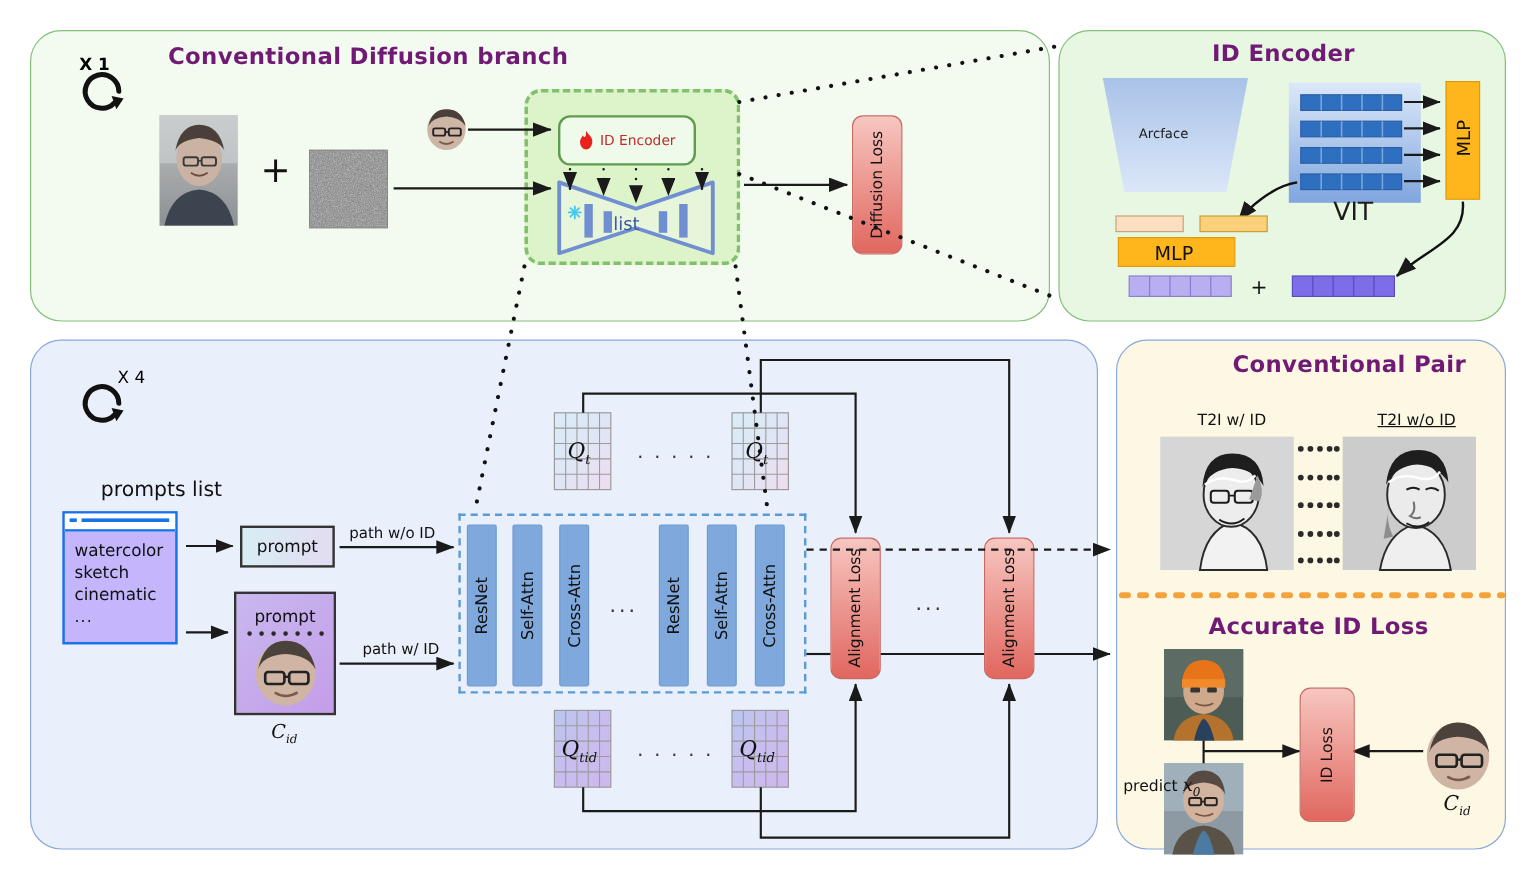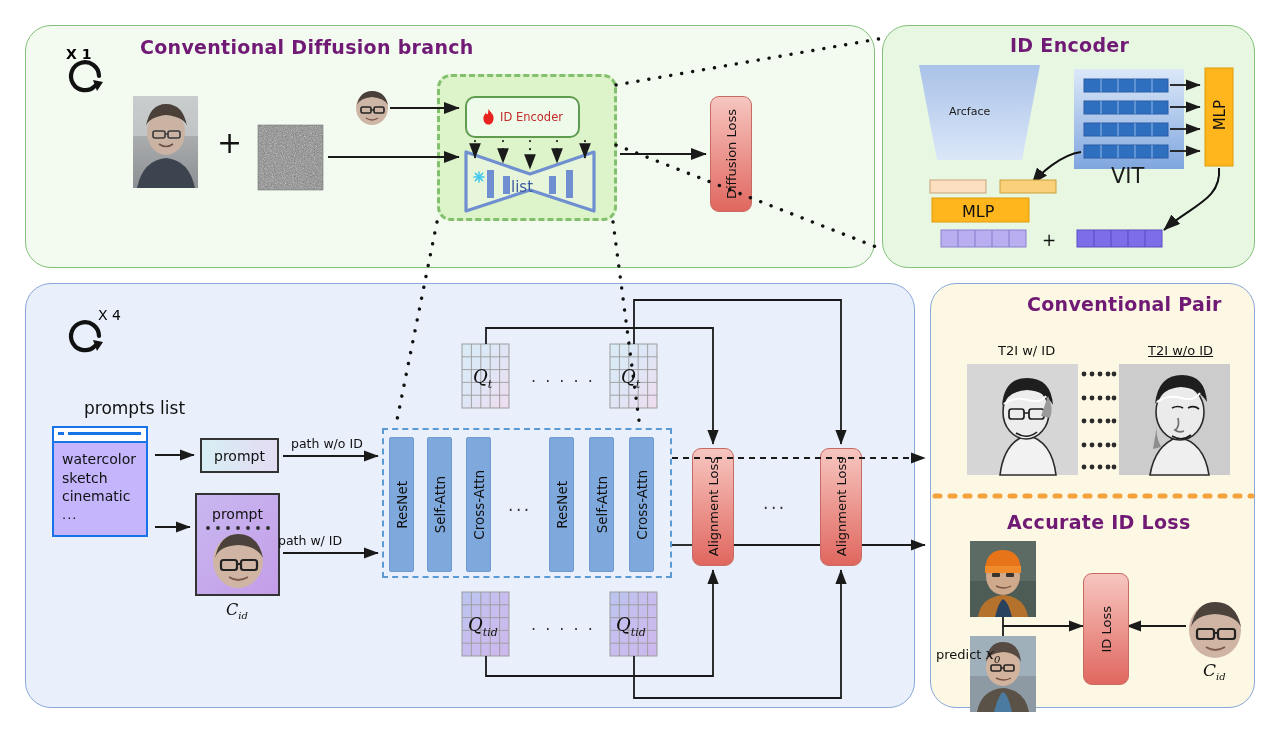--- a/index.html
+++ b/index.html
@@ -328,21 +328,21 @@
       <rect x="29" y="26" width="16" height="10" rx="2.4" fill="none" stroke="#222" stroke-width="2.2"></rect>
       <line x1="25" y1="30" x2="29" y2="30" stroke="#222" stroke-width="2"></line>
       <path d="M17,43 q9,6 19,0" stroke="#7d594a" stroke-width="2" fill="none"></path>
     </g>
   </svg>
   <div class="lbl-mid lbl-serif" style="left:226px;top:600px;font-size:16px;">
     <span>C</span><sub style="font-size:10px">id</sub>
   </div>
 
   <div class="lbl-small" style="left:291px;top:436px;">path w/o ID</div>
-  <div class="lbl-small" style="left:278px;top:533px;">path w/ ID</div>
+  <div class="lbl-small" style="left:302px;top:533px;">path w/ ID</div>
 
   <div style="position:absolute;left:382px;top:428px;width:290px;height:150px;border:2px dashed #5b9bd5;box-sizing:border-box;"></div>
 
   <div class="attn-col" style="left:389px;top:437px;width:23px;height:133px;">
       <span>ResNet</span>
     </div>
   <div class="attn-col" style="left:427px;top:437px;width:23px;height:133px;">
       <span>Self-Attn</span>
     </div>
   <div class="attn-col" style="left:466px;top:437px;width:23px;height:133px;">

